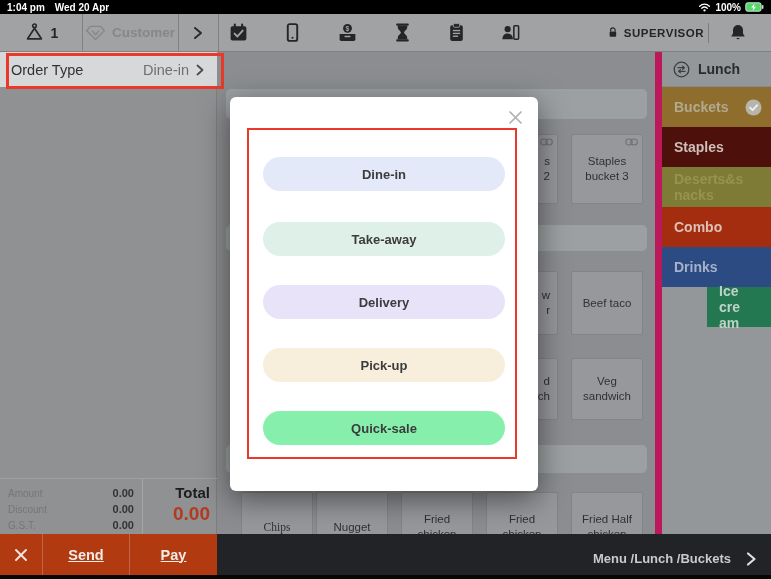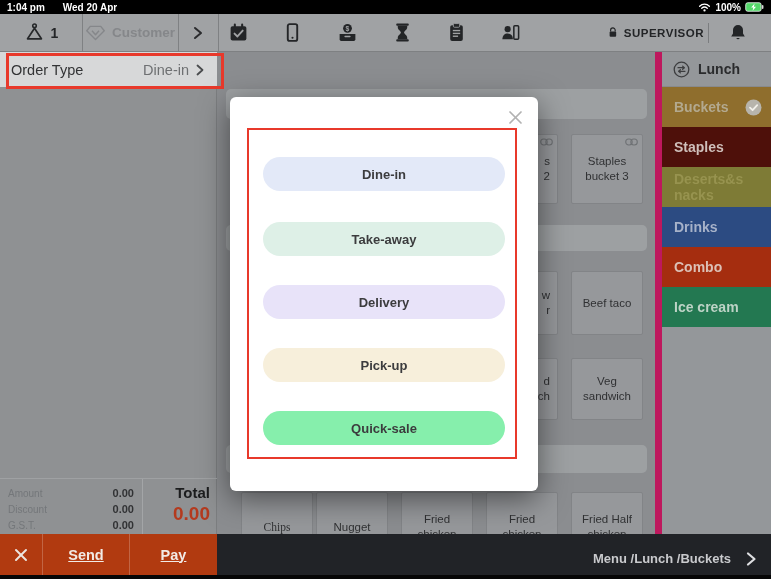--- a/index.html
+++ b/index.html
@@ -3,21 +3,21 @@
 <meta charset="utf-8">
 <style>
   * { margin:0; padding:0; box-sizing:border-box; }
   body { background:#444; font-family:"Liberation Sans", sans-serif; }
   .screen { position:relative; width:771px; height:579px; overflow:hidden; background:#8b8d90; }
 
   
   .statusbar { position:absolute; left:0; top:0; width:771px; height:14px; background:#000;
     display:flex; align-items:center; justify-content:space-between; padding:0 7px;
     color:#fff; font-size:10px; font-weight:700; }
-  .statusbar .left { display:flex; gap:18px; }
+  .statusbar .left { display:flex; gap:10px; }
   .statusbar .right { display:flex; gap:4px; align-items:center; }
 
   
   .toolbar { position:absolute; left:0; top:14px; width:771px; height:38px; background:#a0a2a4;
     border-bottom:1px solid #7e8082; }
   .tb-cell { position:absolute; top:0; height:37px; display:flex; align-items:center; justify-content:center; gap:6px; }
   .tb-div { position:absolute; top:0; width:1px; height:37px; background:#7f8183; }
   .tb-count { font-size:14px; font-weight:700; color:#232527; }
   .tb-customer { font-size:13.5px; font-weight:600; color:#85878a; }
   .tb-super { font-size:11.5px; font-weight:700; letter-spacing:.5px; color:#232527; }
@@ -296,27 +296,27 @@
         <circle cx="8.5" cy="8.5" r="8" fill="#b7b4ac"></circle>
         <polyline points="5,8.7 7.6,11.2 12.2,6.2" fill="none" stroke="#f2f0ea" stroke-width="1.8" stroke-linecap="round" stroke-linejoin="round"></polyline>
       </svg>
     </div>
     <div class="sb-row" style="background-color: rgb(78, 16, 10); color: rgb(207, 191, 186);">
       <span>Staples</span>
     </div>
     <div class="sb-row" style="background-color: rgb(126, 123, 54); color: rgb(151, 147, 79);">
       <span>Deserts&amp;snacks</span>
     </div>
+    <div class="sb-row" style="background-color: rgb(165, 45, 15); color: rgb(220, 192, 182);">
+      <span>Combo</span>
+    </div>
     <div class="sb-row" style="background-color: rgb(44, 75, 130); color: rgb(167, 178, 201);">
       <span>Drinks</span>
     </div>
-    <div class="sb-row" style="background-color: rgb(165, 45, 15); color: rgb(220, 192, 182);">
-      <span>Combo</span>
-    </div>
-    <div class="sb-row" style="background-color: rgb(35, 120, 81); color: rgb(189, 211, 198);">
+    <div class="sb-row" style="background-color: rgb(35, 120, 81); color: rgb(189, 211, 198); margin-left: 45px;">
       <span>Ice cream</span>
     </div>
   </div>
 
   <div class="action-bar" style="background-color: rgb(177, 58, 16);">
     <div class="ab-cell ab-x">
       <svg width="16" height="16" viewBox="0 0 16 16">
         <line x1="3" y1="3" x2="13" y2="13" stroke="#ece5e0" stroke-width="2" stroke-linecap="round"></line>
         <line x1="13" y1="3" x2="3" y2="13" stroke="#ece5e0" stroke-width="2" stroke-linecap="round"></line>
       </svg>

